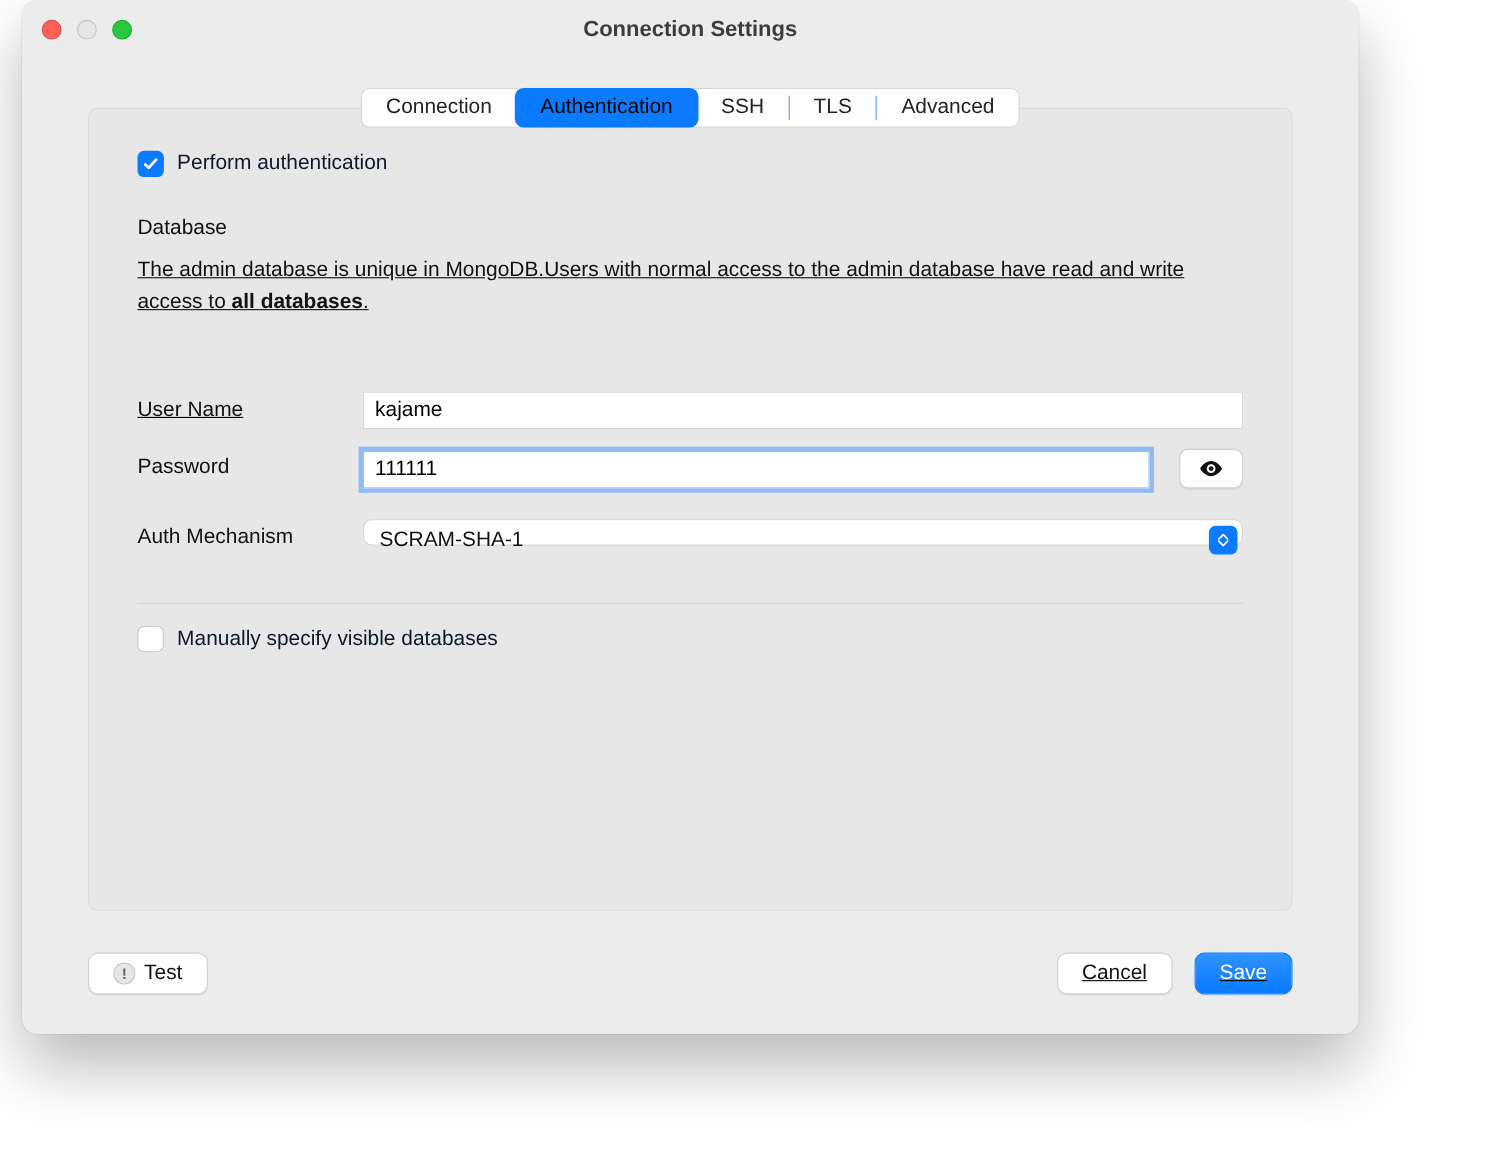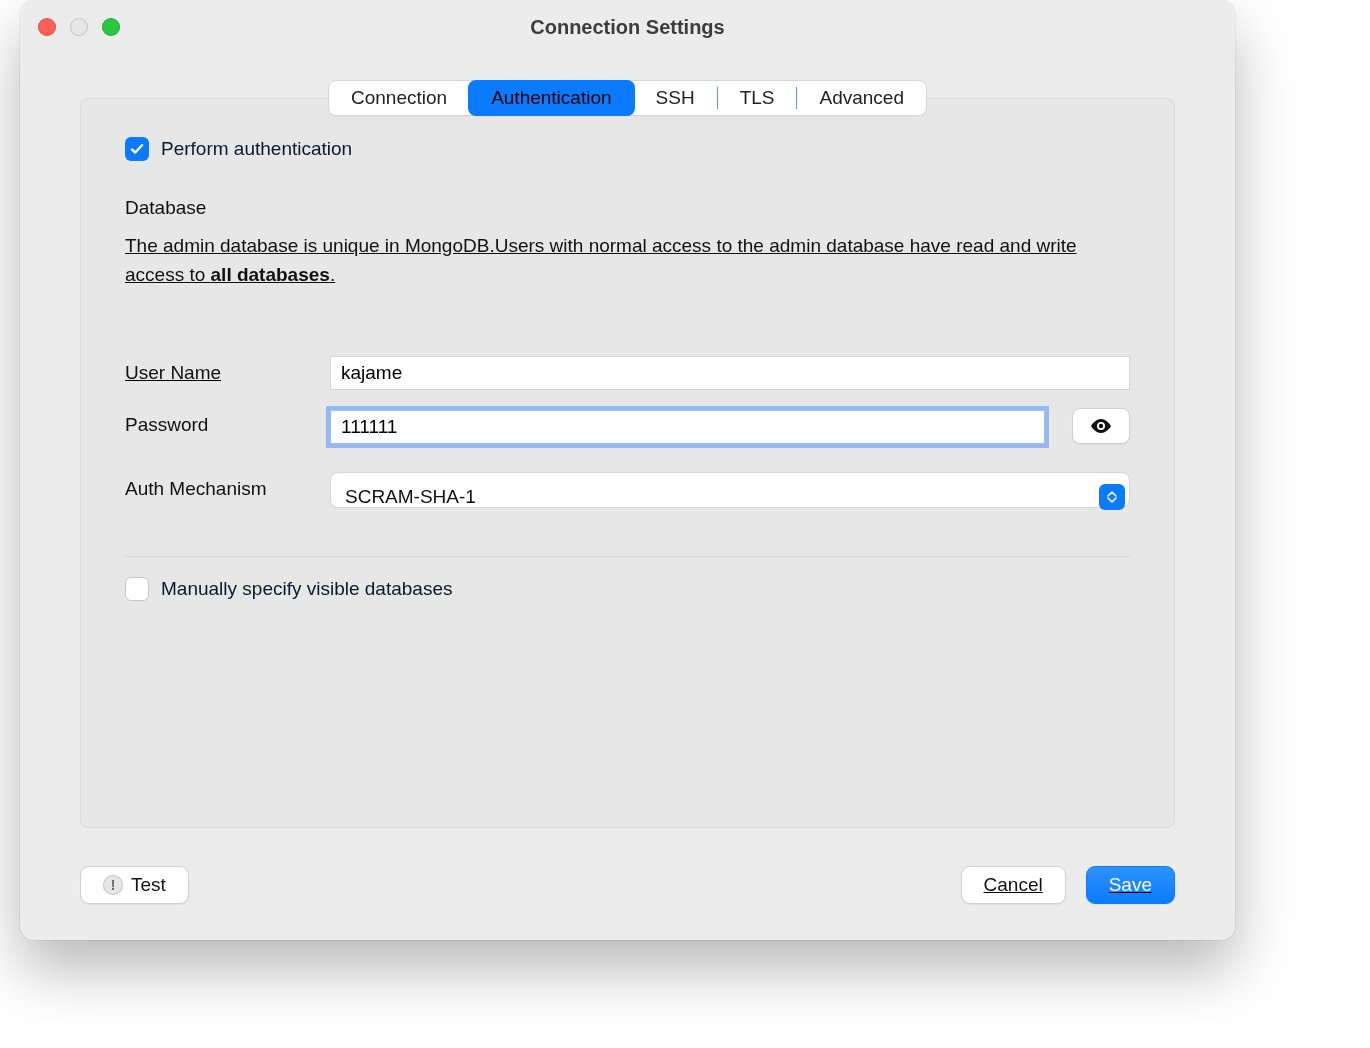--- a/index.html
+++ b/index.html
@@ -173,21 +173,21 @@
     width: 58px; height: 36px;
     background: #fff;
     border: 1px solid #d0d0d0;
     border-radius: 8px;
     display: flex; align-items: center; justify-content: center;
     box-shadow: 0 1px 1px rgba(0,0,0,0.05);
   }
   .eye-btn svg { width: 24px; height: 24px; }
   .select {
     width: 100%;
-    height: 36px;
+    height: 24px;
     background: #fff;
     border: 1px solid #d6d6d6;
     border-radius: 8px;
     display: flex;
     align-items: center;
     justify-content: space-between;
     padding: 15px 4px 0 14px;
     font-size: 19px;
     color: #111;
   }

